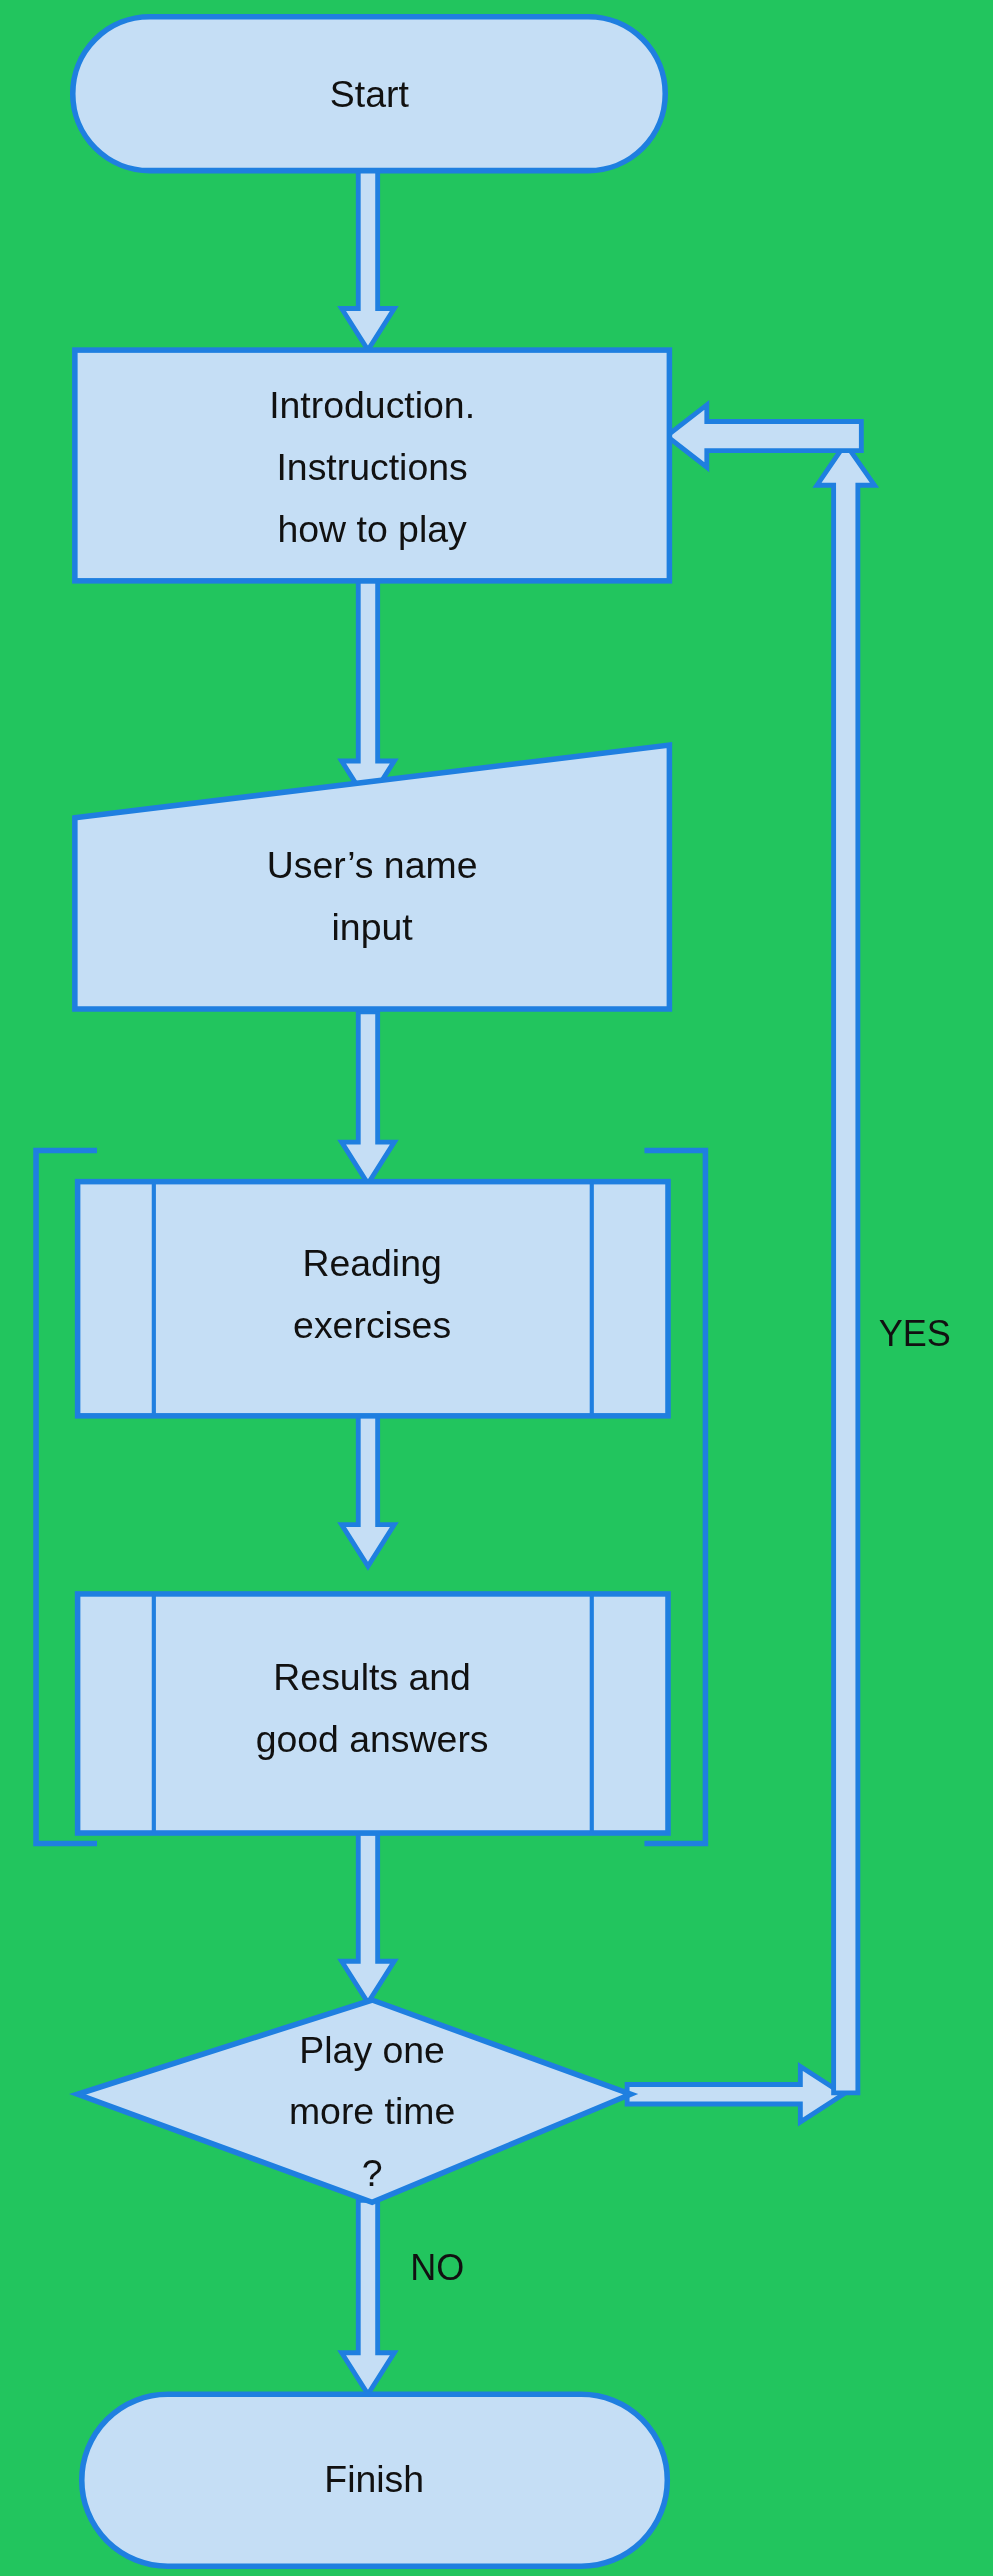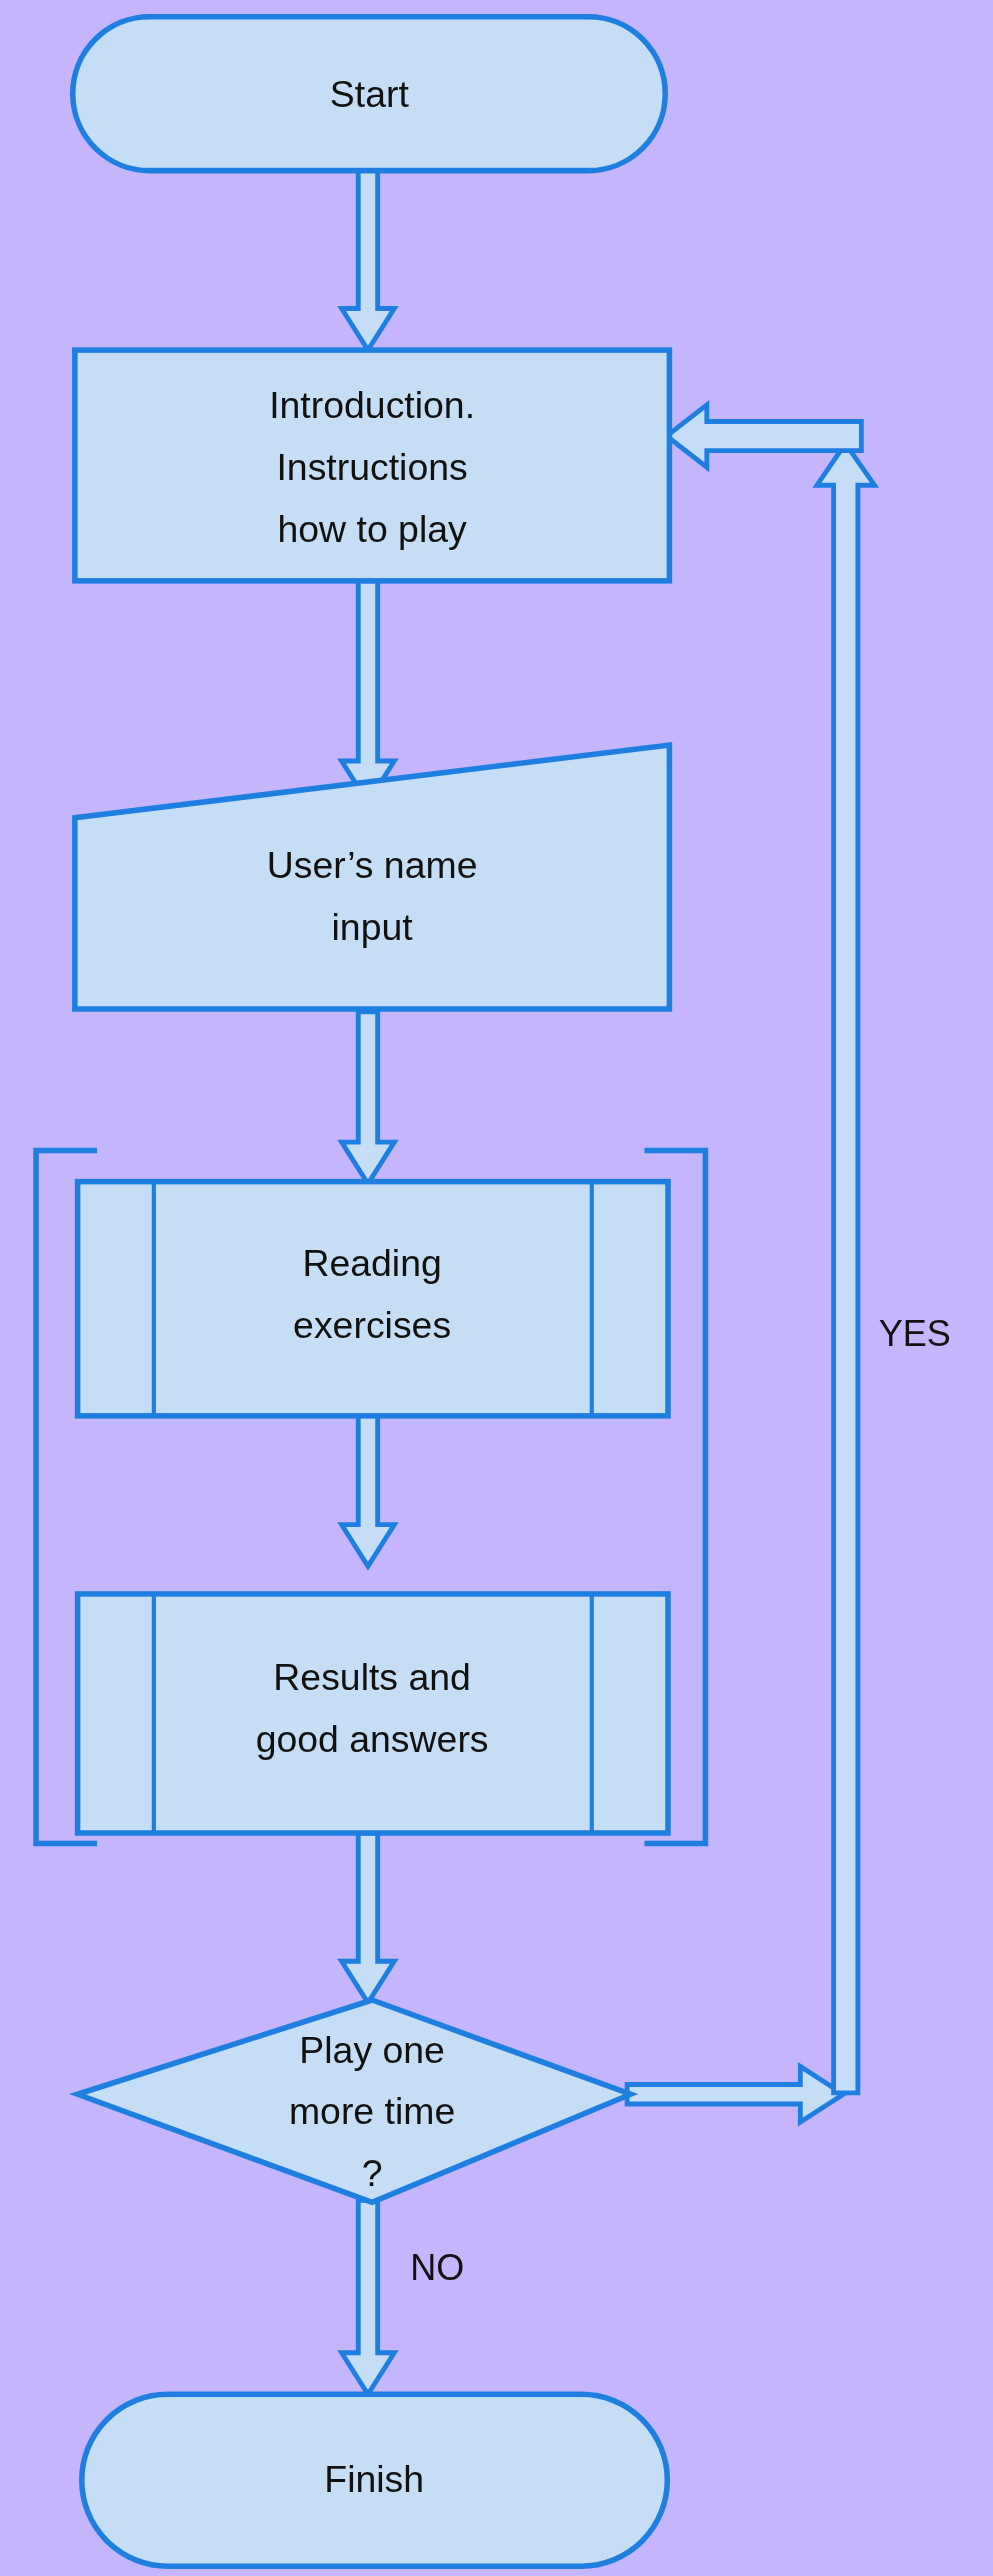--- a/index.html
+++ b/index.html
@@ -8,21 +8,21 @@
     padding: 0;
     background: #ffffff;
   }
   body {
     font-family: "Liberation Sans", sans-serif;
   }
   #flowchart-root {
     position: relative;
     width: 993px;
     height: 2576px;
-    background: #c4b5fd;
+    background: #22c55e;
     overflow: hidden;
   }
   #flow-svg {
     position: absolute;
     top: 0;
     left: 0;
     width: 993px;
     height: 2576px;
   }
   .node-text {

